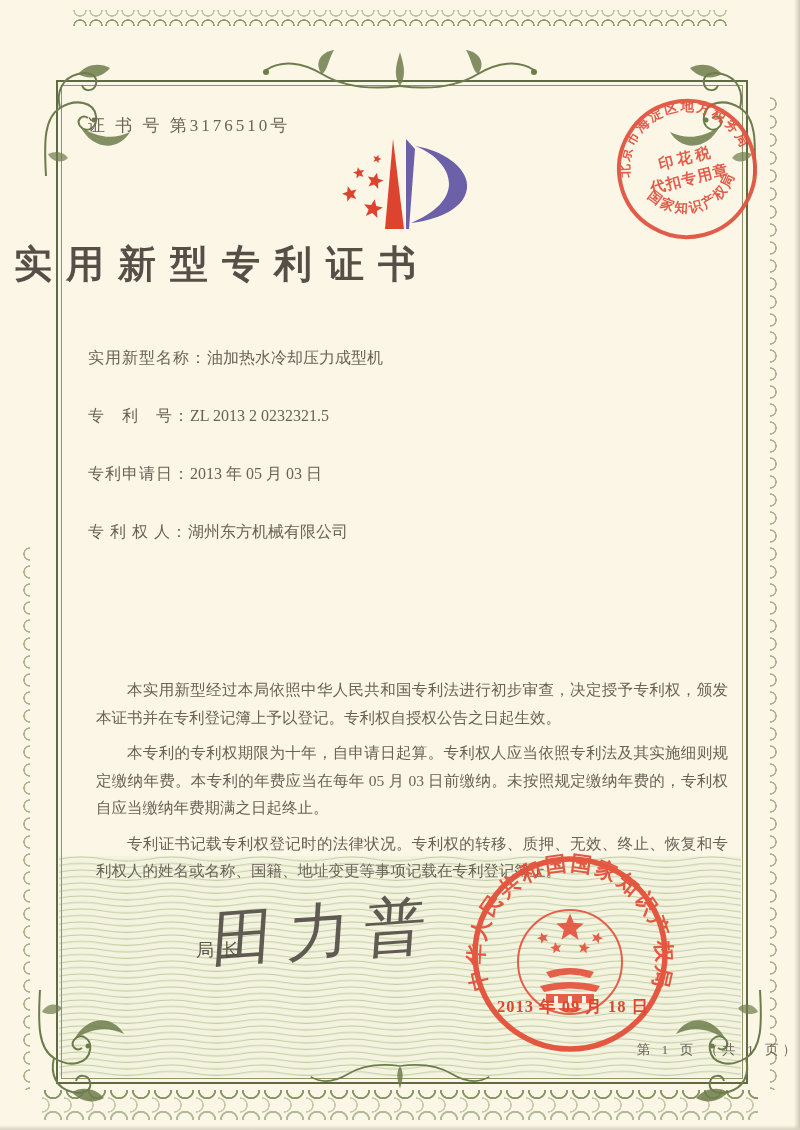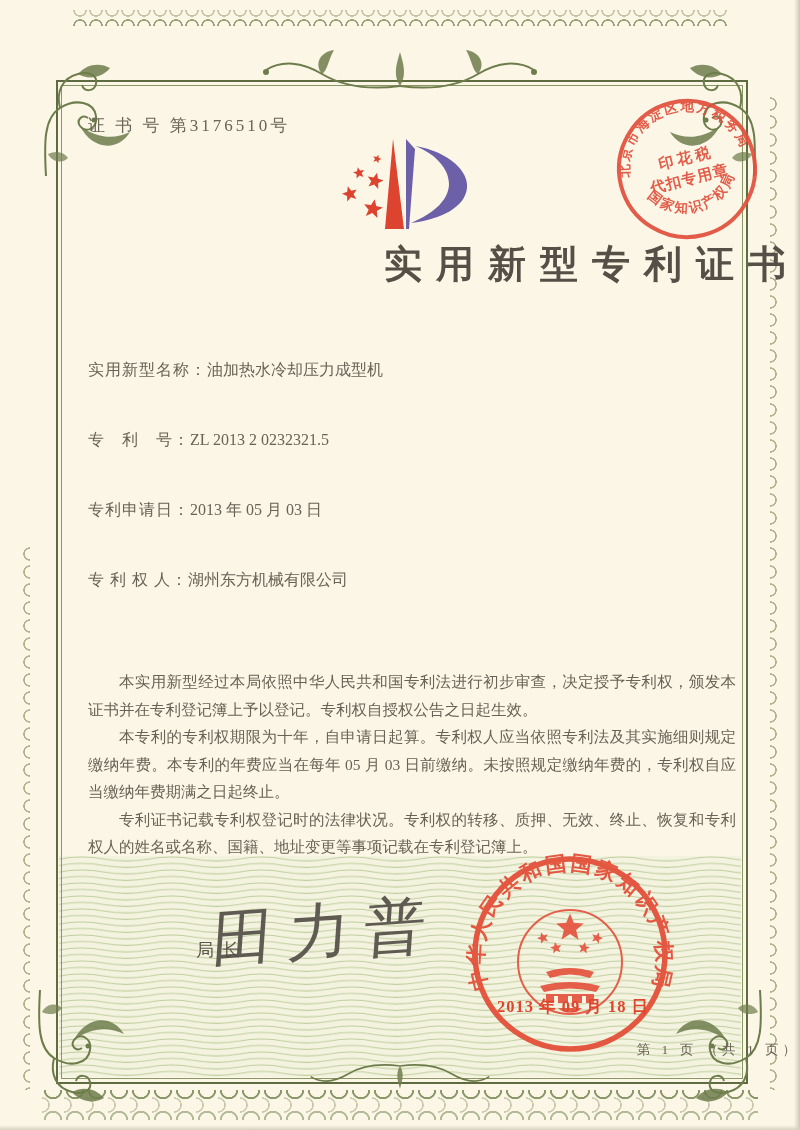--- a/index.html
+++ b/index.html
@@ -45,30 +45,30 @@
   .corner.tl{left:36px;top:58px;}
   .corner.tr{right:36px;top:58px;transform:scaleX(-1);}
   .corner.bl{left:30px;top:988px;transform:scaleY(-1);}
   .corner.br{right:30px;top:988px;transform:scale(-1,-1);}
   .topflourish{position:absolute;left:50%;top:44px;transform:translateX(-50%);color:#6d7c4b;}
   .bottomflourish{position:absolute;left:50%;top:1062px;transform:translateX(-50%) scaleY(-1);color:#6d7c4b;}
 
   
   .cert-no{position:absolute;left:88px;top:114px;font-size:17px;letter-spacing:3px;color:#6b6458;}
   .logo{position:absolute;left:332px;top:126px;}
-  .title{position:absolute;left:0;top:239px;width:100%;text-align:right;
+  .title{position:absolute;left:0;top:239px;width:100%;text-align:left;
     font-size:38px;font-weight:700;letter-spacing:14px;text-indent:14px;color:#564f48;}
 
   .fields{position:absolute;left:88px;top:348px;width:640px;color:#696257;font-size:16px;}
-  .field-row{height:58px;line-height:20px;white-space:nowrap;margin-top:12px;}
+  .field-row{height:58px;line-height:20px;white-space:nowrap;}
   .field-label{letter-spacing:1px;}
 
   .paragraphs{position:absolute;left:88px;top:668px;width:648px;color:#696257;
     font-size:15.5px;line-height:27.5px;text-align:justify;}
-  .paragraphs p{margin:0;text-indent:2em;}
+  .paragraphs p{margin:8px;text-indent:2em;}
 
   .sig-label{position:absolute;left:152px;top:938px;font-size:18px;letter-spacing:8px;color:#5d564b;margin-left:44px;}
   .sig-name{position:absolute;left:212px;top:890px;font-size:62px;color:#514c45;
     letter-spacing:14px;transform:rotate(-4deg) skewX(-8deg);opacity:.9;}
 
   .seal-tax{position:absolute;left:608px;top:90px;transform:rotate(-14deg);opacity:.92;}
   .seal-main{position:absolute;left:466px;top:850px;opacity:.95;}
   .seal-date{position:absolute;left:478px;top:996px;width:190px;text-align:center;
     font-size:16.5px;font-weight:700;letter-spacing:1px;color:#e0452f;}
 

